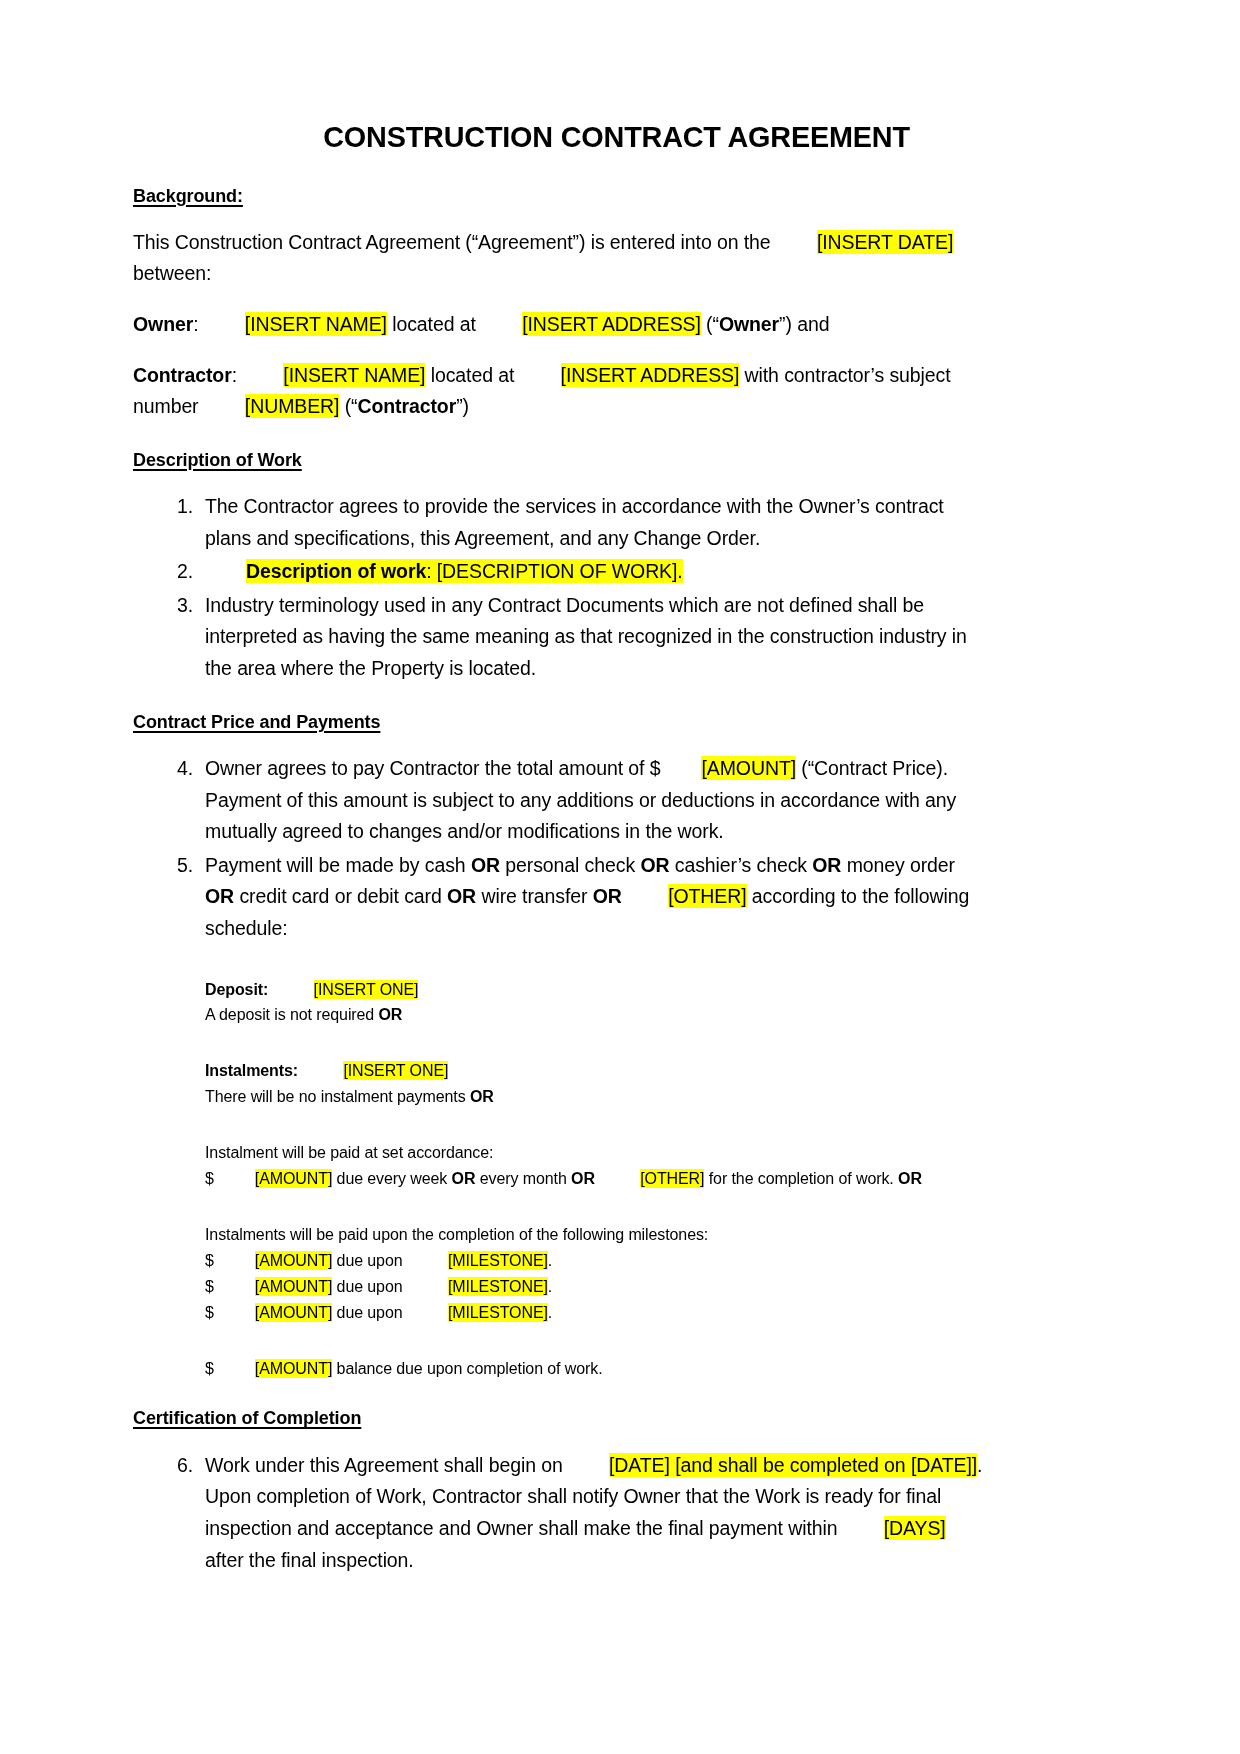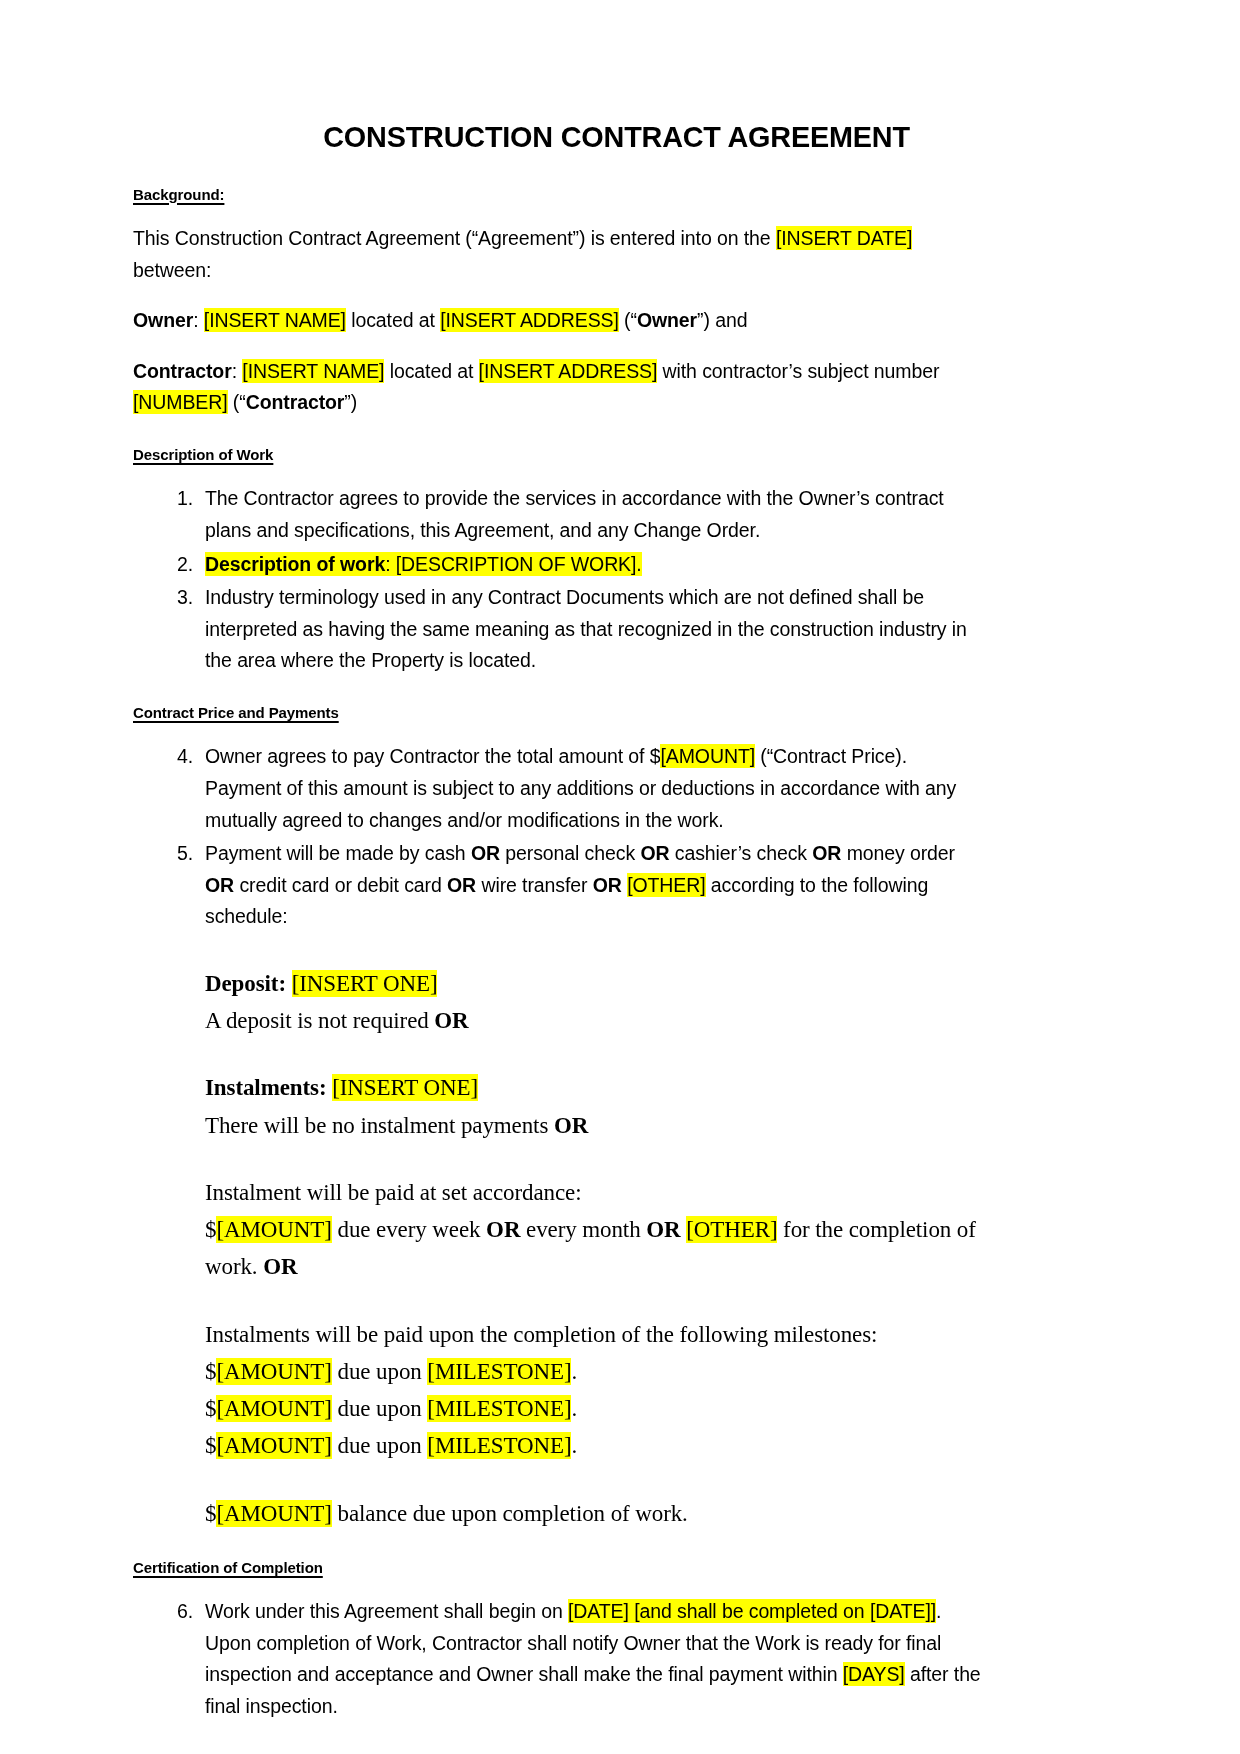--- a/index.html
+++ b/index.html
@@ -26,21 +26,21 @@
     text-align: center;
     font-size: 30px;
     font-weight: bold;
     letter-spacing: -0.2px;
     margin: 0 0 30px 0;
     line-height: 1.15;
     transform: scaleX(0.96);
     transform-origin: center;
   }
   h2.section-head {
-    font-size: 15px;
+    font-size: 18px;
     font-weight: bold;
     margin: 26px 0 19px 0;
     line-height: 1.3;
     letter-spacing: -0.1px;
   }
   h2.section-head span.u {
     text-decoration: underline;
     text-underline-offset: 3px;
     text-decoration-thickness: 2px;
   }
@@ -69,33 +69,33 @@
     position: absolute;
     left: -42px;
     top: 0;
     width: 30px;
     text-align: right;
     font-size: 19.5px;
   }
   .sub-block {
     margin: 0;
     padding: 0;
-    font-size: 23px;
+    font-size: 16px;
     line-height: 1.62;
     letter-spacing: -0.1px;
-    font-family: Liberation Serif, serif;
   }
   .sub-block .blank-line {
     display: block;
     height: 30px;
   }
   .hl {
     background: #FFFF00;
     padding: 1px 0;
     box-decoration-break: clone;
+    margin-left: 41px;
     -webkit-box-decoration-break: clone;
   }
   b, .b { font-weight: bold; }
   .sub-indent { padding-left: 72px; max-width: 800px; }
 </style>
 </head>
 <body>
 
 <div class="page">
 

